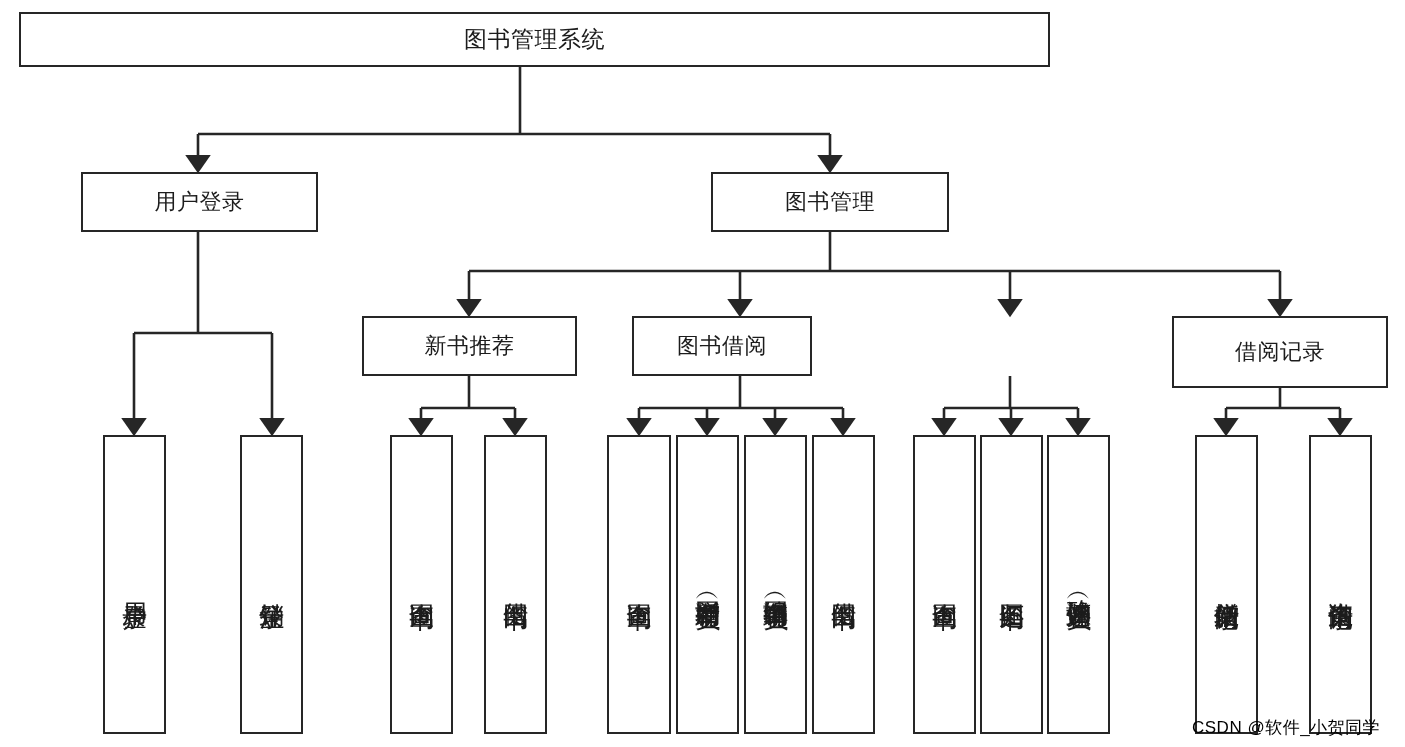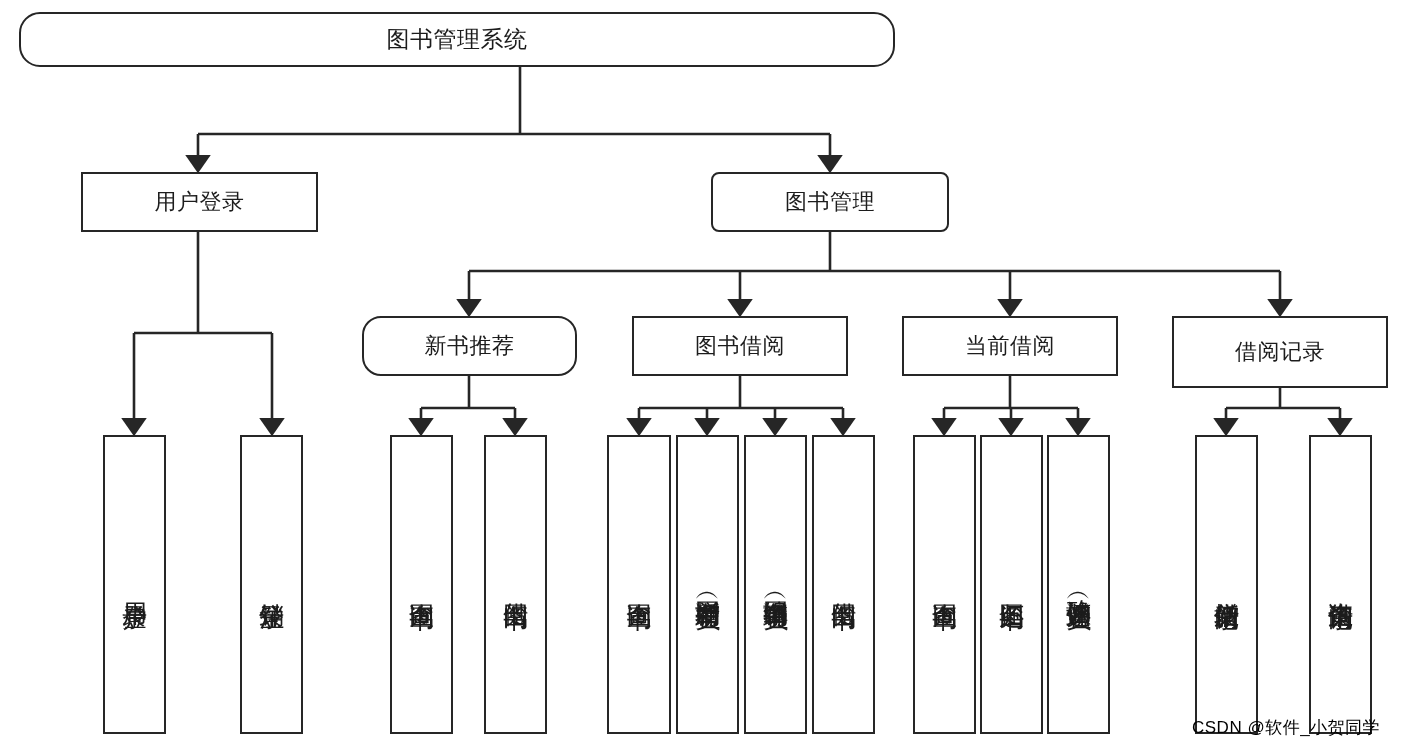--- a/index.html
+++ b/index.html
@@ -123,39 +123,36 @@
       <path d="M1011,408 L1011,427" marker-end="url(#arrow)"></path>
       <path d="M1078,408 L1078,427" marker-end="url(#arrow)"></path>
 
       <path d="M1280,376 L1280,408"></path>
       <path d="M1226,408 L1340,408"></path>
       <path d="M1226,408 L1226,427" marker-end="url(#arrow)"></path>
       <path d="M1340,408 L1340,427" marker-end="url(#arrow)"></path>
     </g>
   </svg>
 
-  <div class="node horiz root" style="left:19px; top:12px; width:876px; height:55px;border-radius:21px;">
+  <div class="node horiz root" style="left:19px; top:12px; width:1031px; height:55px;">
     <span class="label">图书管理系统</span>
   </div>
 
   <div class="node horiz" style="left:81px; top:172px; width:237px; height:60px;">
     <span class="label">用户登录</span>
   </div>
-  <div class="node horiz" style="left:711px; top:172px; width:238px; height:60px;border-radius:8px;">
+  <div class="node horiz" style="left:711px; top:172px; width:238px; height:60px;">
     <span class="label">图书管理</span>
   </div>
 
-  <div class="node horiz" style="left:362px; top:316px; width:215px; height:60px;border-radius:19px;">
+  <div class="node horiz" style="left:362px; top:316px; width:215px; height:60px;">
     <span class="label">新书推荐</span>
   </div>
-  <div class="node horiz" style="left:632px; top:316px; width:216px; height:60px;">
+  <div class="node horiz" style="left:632px; top:316px; width:180px; height:60px;">
     <span class="label">图书借阅</span>
-  </div>
-  <div class="node horiz" style="left:902px; top:316px; width:216px; height:60px;">
-    <span class="label">当前借阅</span>
   </div>
   <div class="node horiz" style="left:1172px; top:316px; width:216px; height:72px;">
     <span class="label">借阅记录</span>
   </div>
 
   <div class="node vert" style="left:103px; top:435px; width:63px; height:299px;">
     <span class="label">用户登录</span>
   </div>
   <div class="node vert" style="left:240px; top:435px; width:63px; height:299px;">
     <span class="label">注销登录</span>

